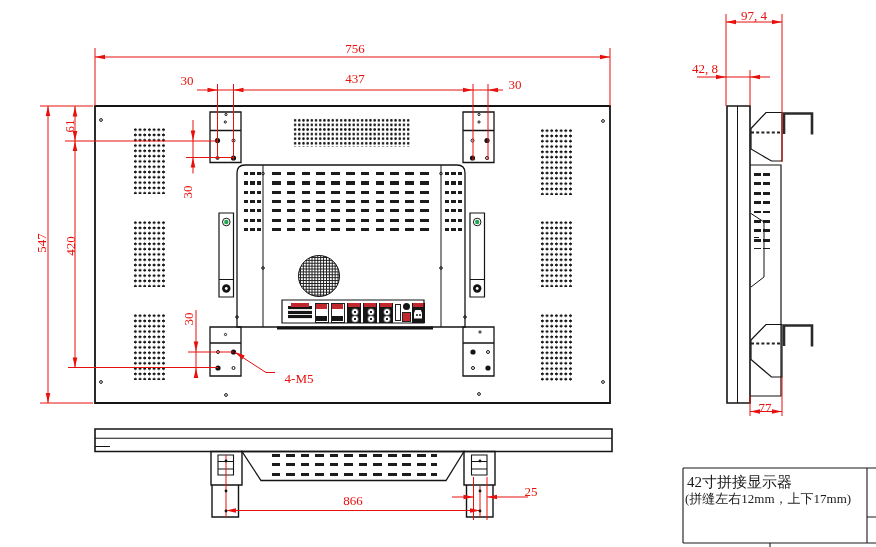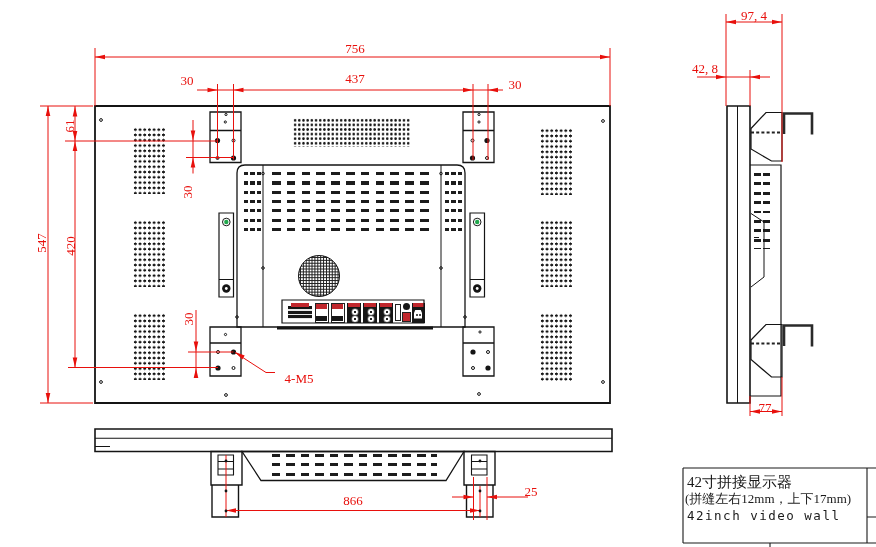--- a/index.html
+++ b/index.html
@@ -215,15 +215,14 @@
   <span class="dim v" style="left:187.5px;top:318.5px;">30</span>
   <span class="dim" style="left:299px;top:377.5px;">4-M5</span>
   <span class="dim" style="left:754px;top:15px;">97, 4</span>
   <span class="dim" style="left:705px;top:68px;">42, 8</span>
   <span class="dim" style="left:765px;top:407px;">77</span>
   <span class="dim" style="left:353px;top:500px;">866</span>
   <span class="dim" style="left:519px;top:490.5px;margin-left:12px;">25</span>
 
   <span class="tb l1">42寸拼接显示器</span>
   <span class="tb l2">(拼缝左右12mm，上下17mm)</span>
-  <span class="tb l3">42inch video wall</span>
 
 </div>
 
 </body></html>

